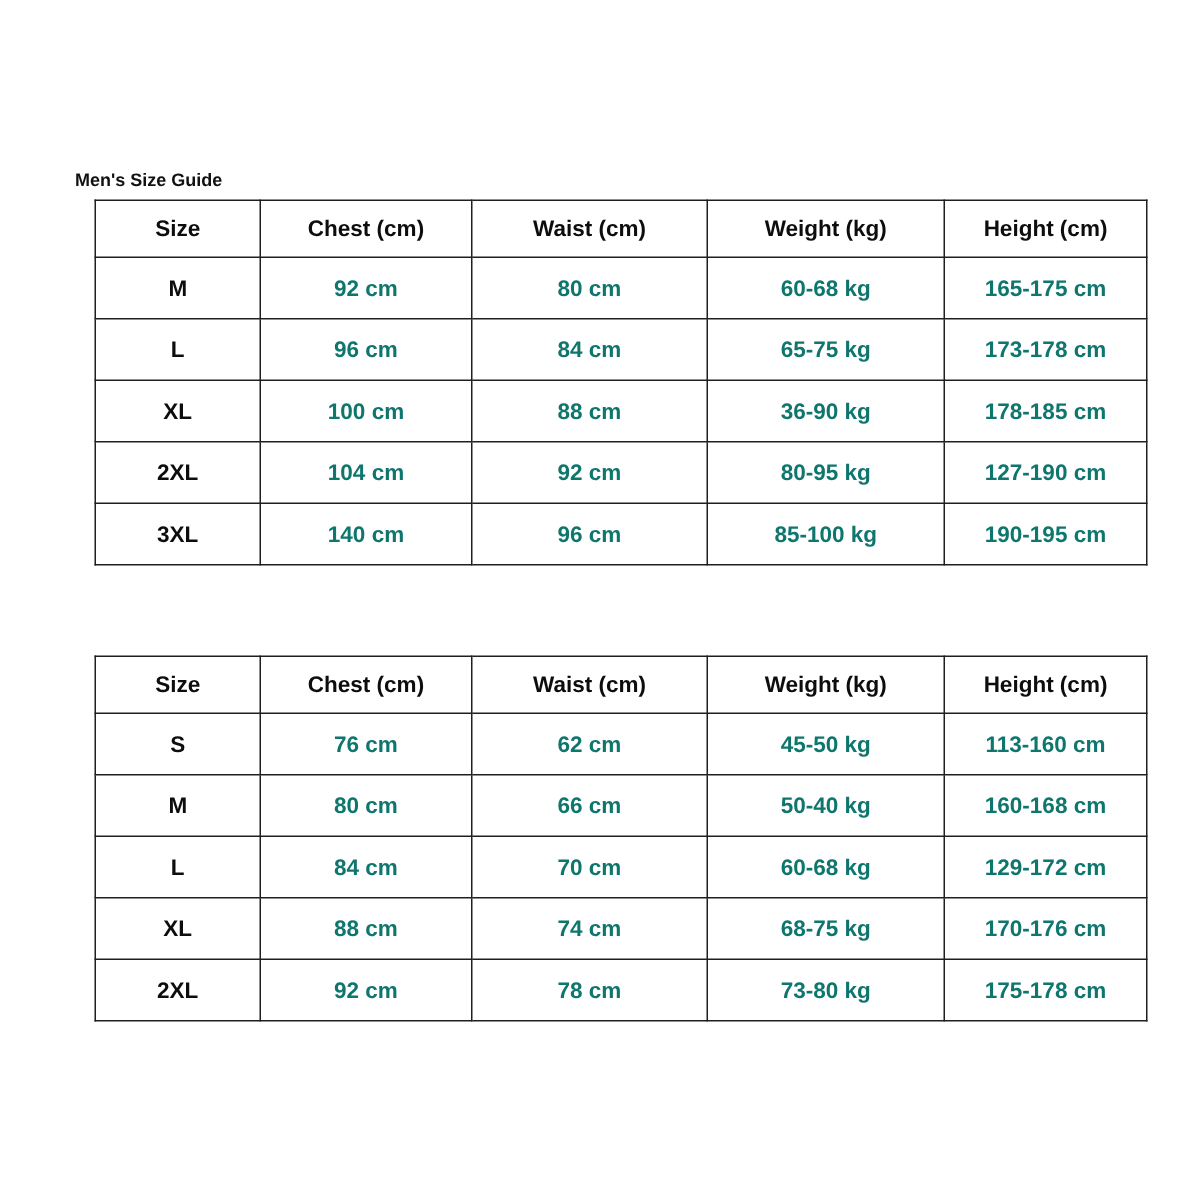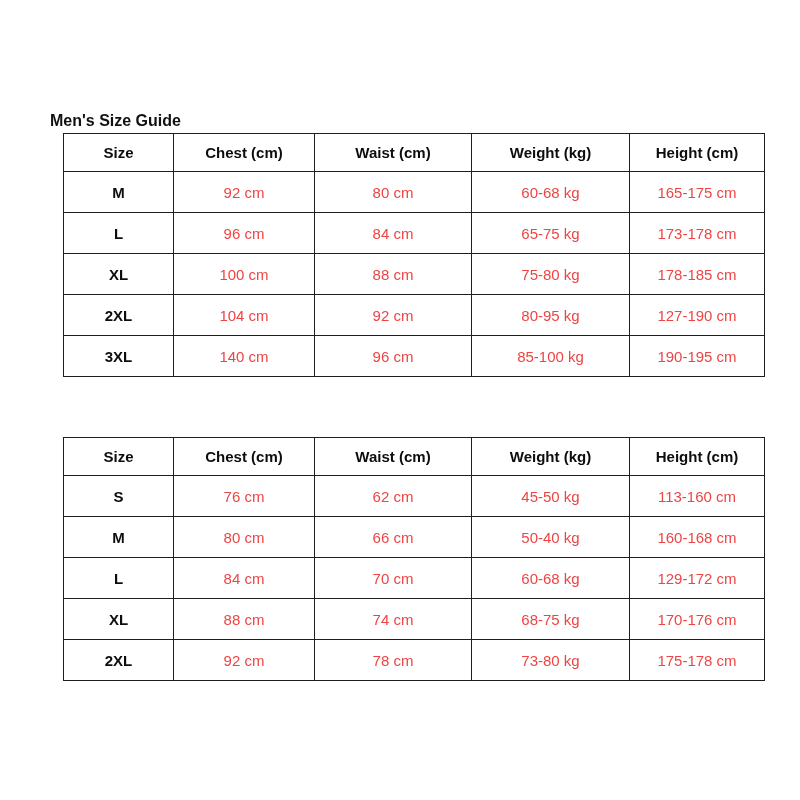--- a/index.html
+++ b/index.html
@@ -11,21 +11,21 @@
   .page {
     position: relative;
     width: 800px;
     height: 800px;
     background: #ffffff;
     overflow: hidden;
   }
   .guide-title {
     position: absolute;
     left: 50px;
-    font-size: 16px;
+    font-size: 12px;
     font-weight: bold;
     color: #111111;
     line-height: 19px;
     white-space: nowrap;
   }
   #mens-title { top: 111px; }
   #womens-title { top: 416px; }
 
   table.size-table {
     position: absolute;
@@ -50,22 +50,22 @@
   table.size-table thead tr { height: 38px; }
   table.size-table tbody tr { height: 41px; }
 
   table.size-table th {
     font-size: 15px;
     font-weight: bold;
     color: #0d0d0d;
   }
   table.size-table td {
     font-size: 15px;
-    font-weight: normal;
-    color: #ef4444;
+    font-weight: bold;
+    color: #0f766e;
   }
   table.size-table td.size-cell {
     font-weight: bold;
     color: #0d0d0d;
   }
 </style>
 </head>
 <body>
 
 <div class="page">
@@ -101,21 +101,21 @@
         <td class="size-cell">L</td>
         <td>96 cm</td>
         <td>84 cm</td>
         <td>65-75 kg</td>
         <td>173-178 cm</td>
       </tr>
       <tr>
         <td class="size-cell">XL</td>
         <td>100 cm</td>
         <td>88 cm</td>
-        <td>75-80 kg</td>
+        <td>36-90 kg</td>
         <td>178-185 cm</td>
       </tr>
       <tr>
         <td class="size-cell">2XL</td>
         <td>104 cm</td>
         <td>92 cm</td>
         <td>80-95 kg</td>
         <td>127-190 cm</td>
       </tr>
       <tr>

